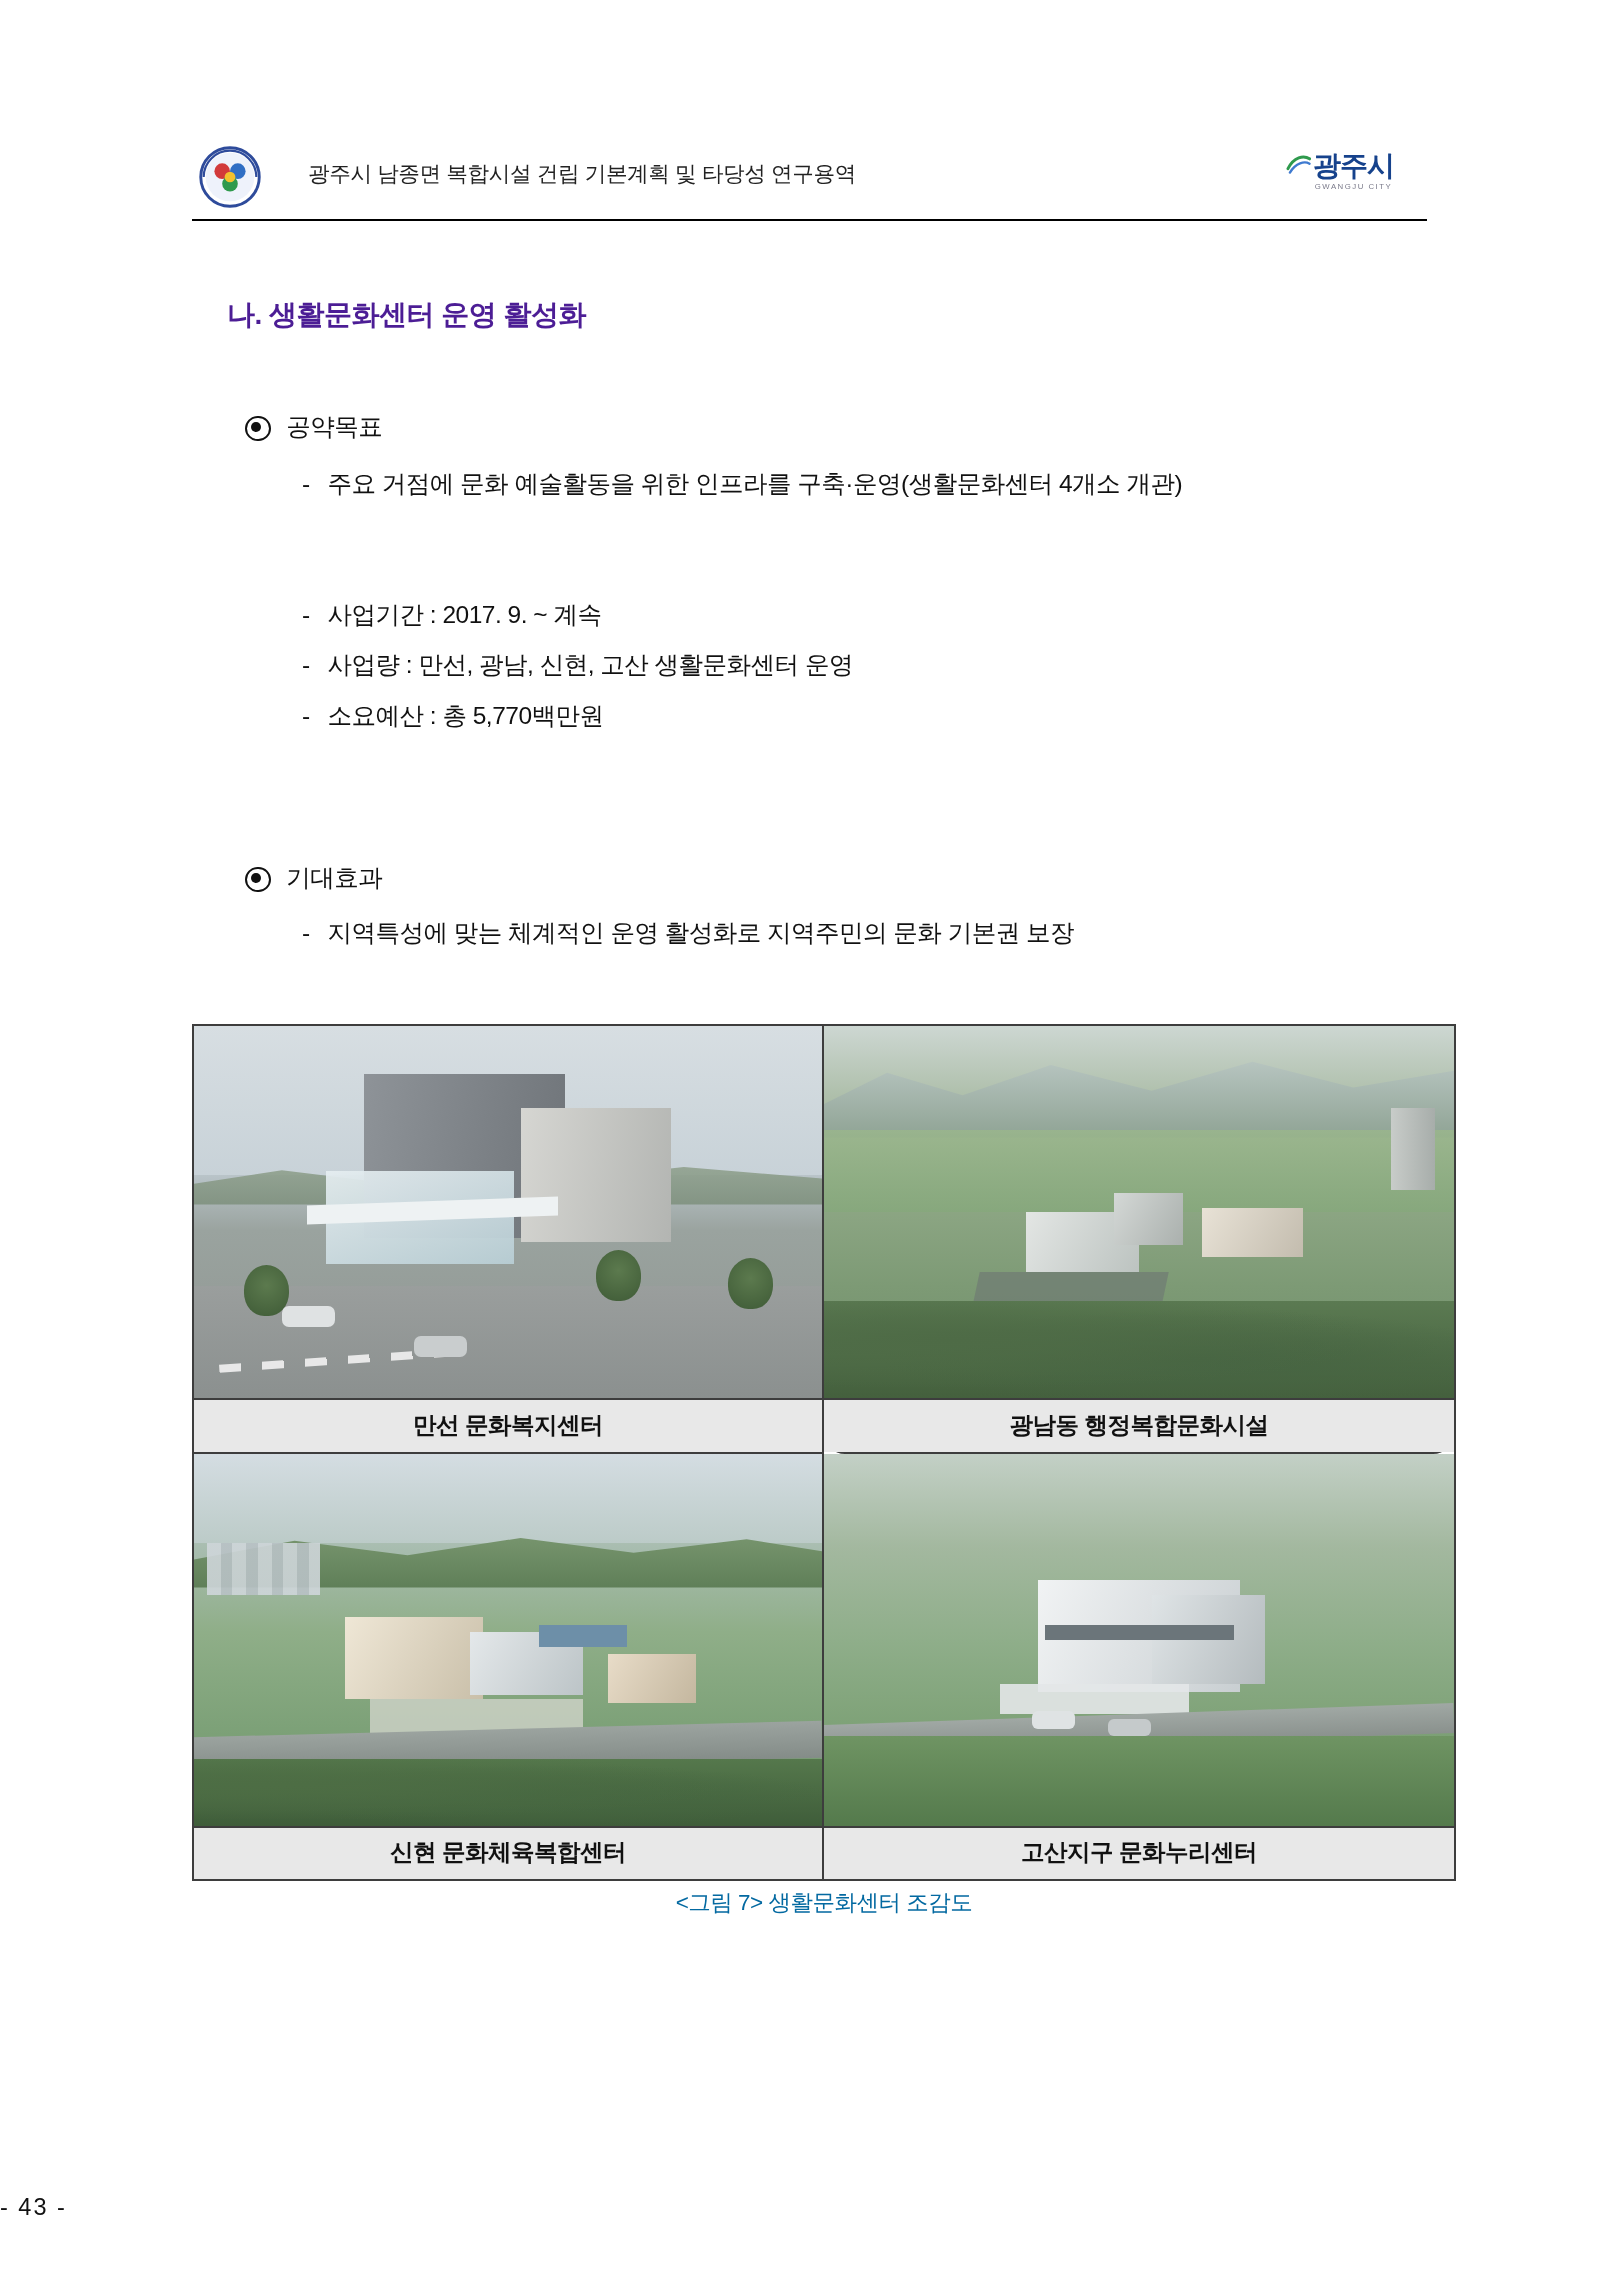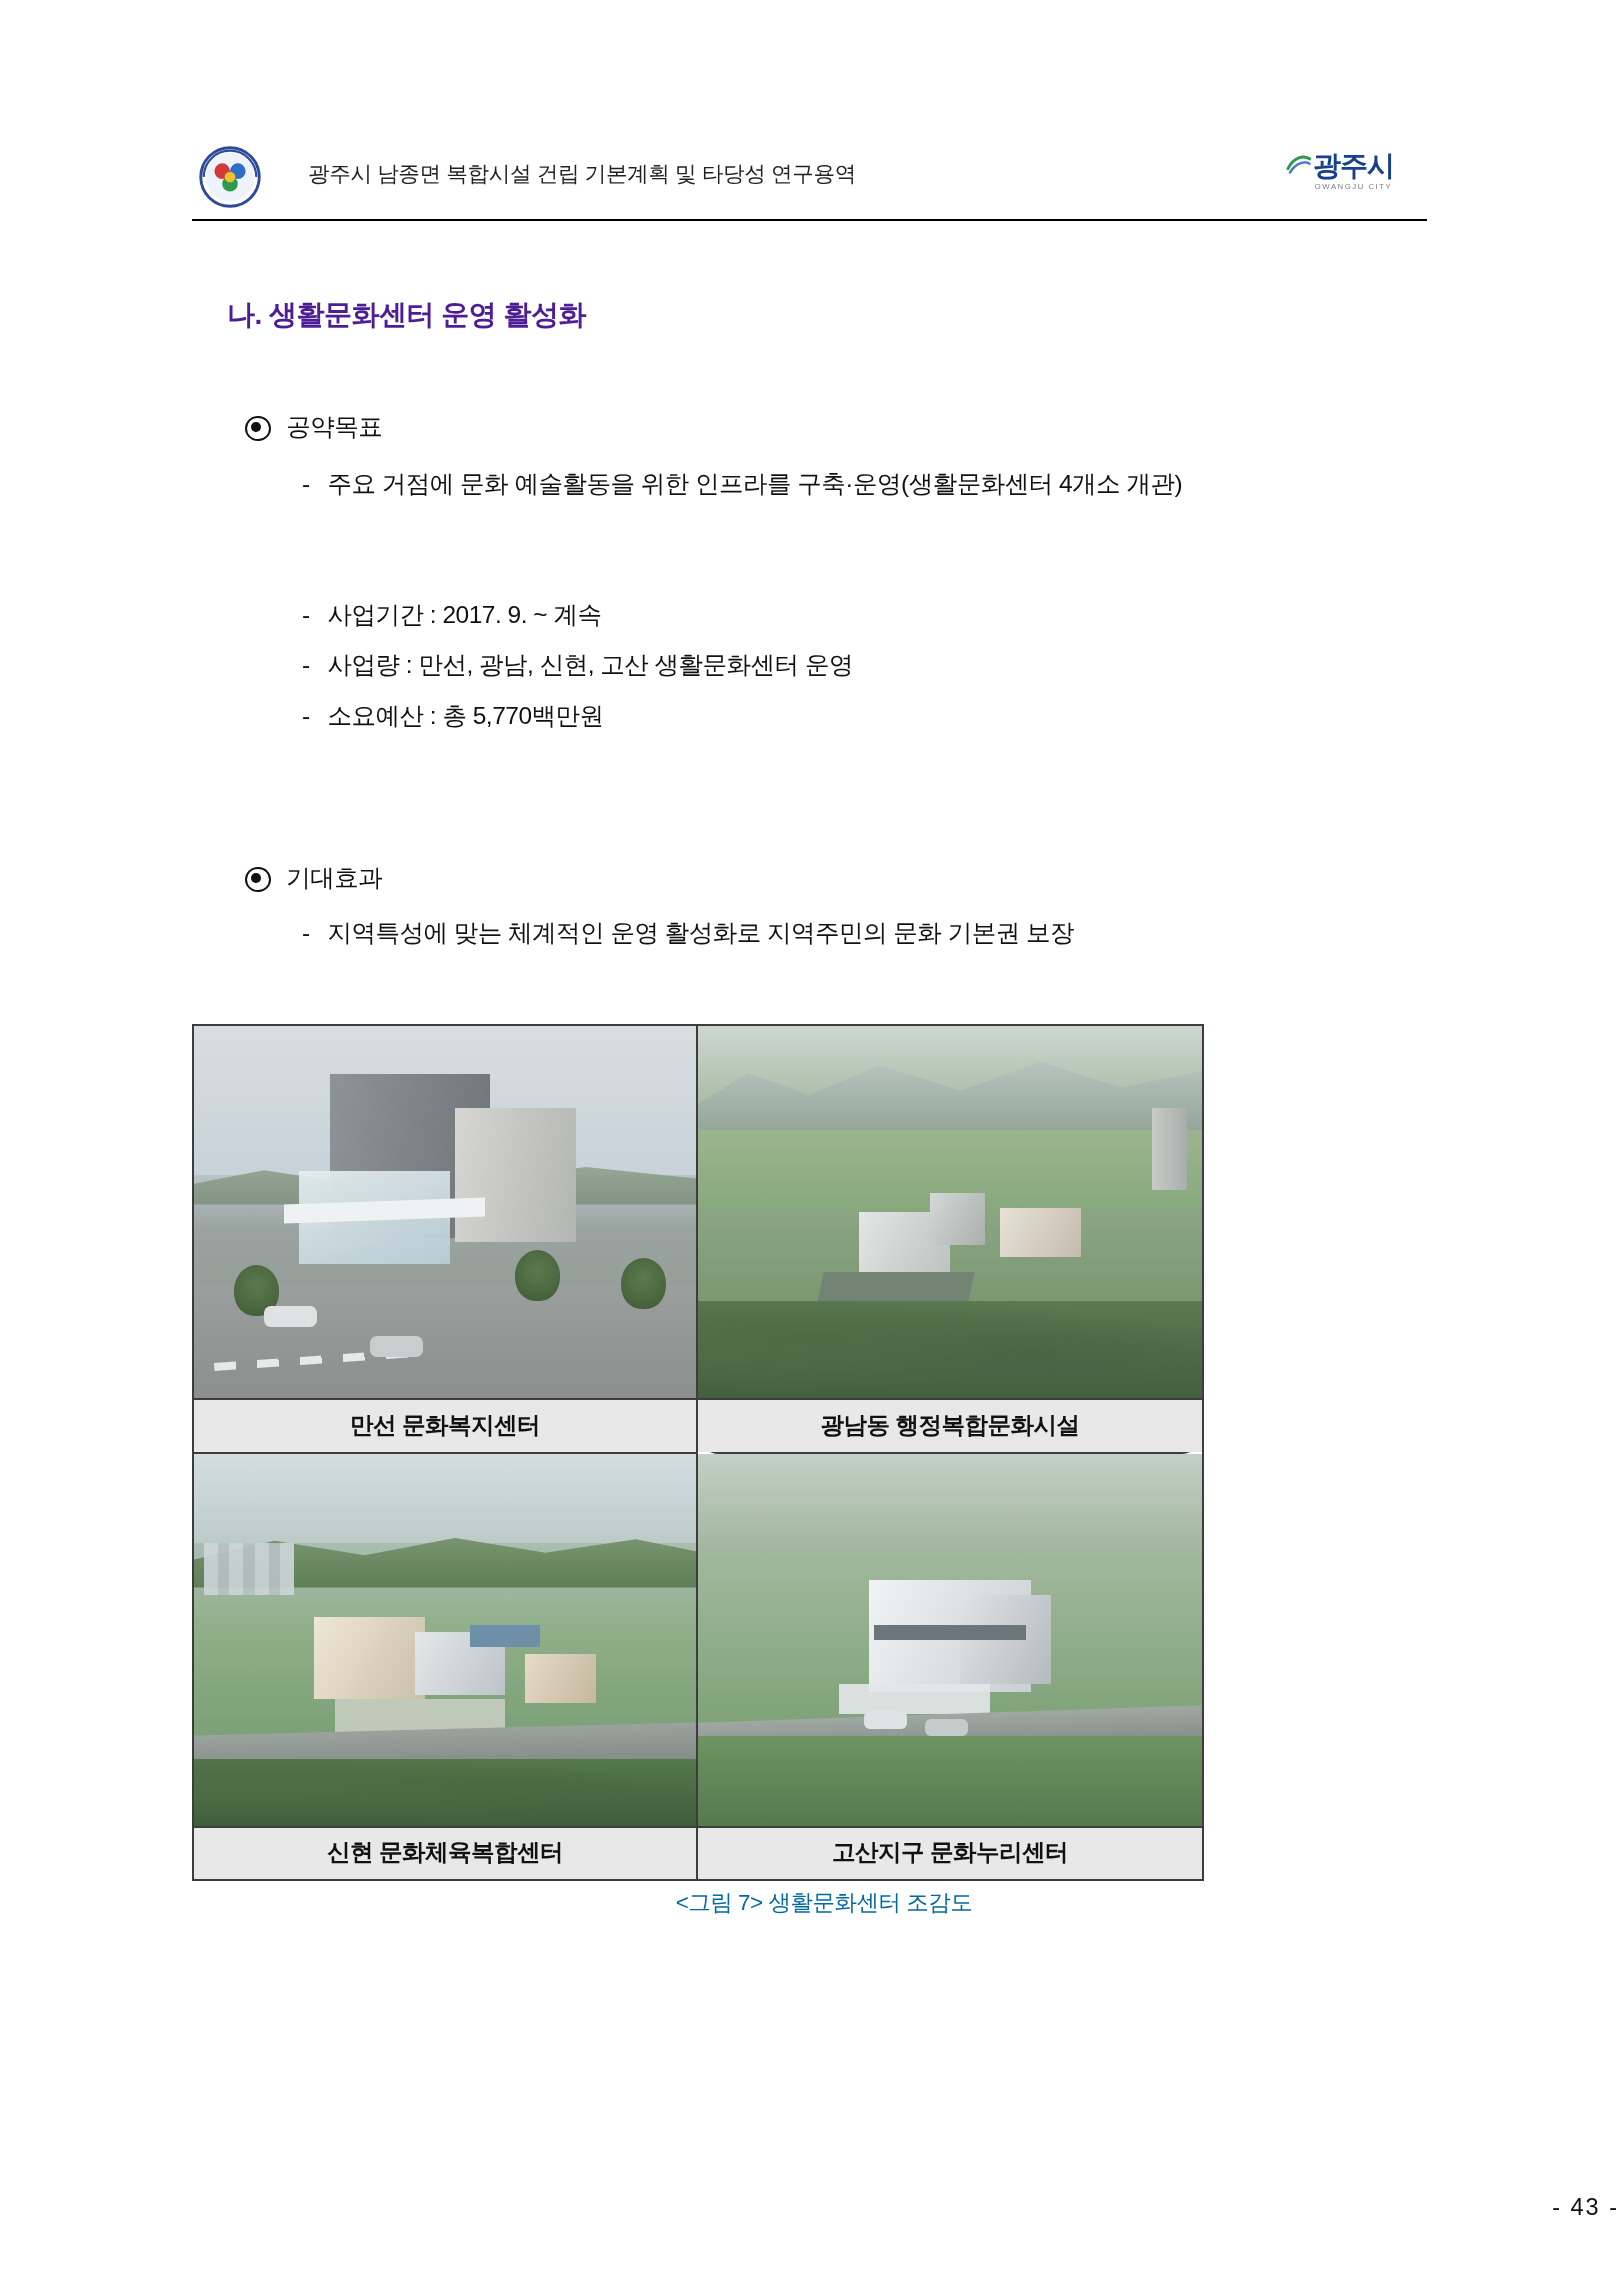--- a/index.html
+++ b/index.html
@@ -126,21 +126,21 @@
     margin-left: 57px;
     white-space: nowrap;
   }
   .dash { display: inline-block; width: 25.5px; }
 
   
   .figure {
     position: absolute;
     left: 192px;
     top: 1024px;
-    width: 1012px;
+    width: 1264px;
     border: 2px solid #3d3d3d;
     box-sizing: border-box;
     background: #ffffff;
   }
   .fig-row { display: flex; }
   .fig-cell {
     width: 50%;
     box-sizing: border-box;
     border-right: 2px solid #3d3d3d;
   }
@@ -171,21 +171,21 @@
     font-size: 22.5px;
     letter-spacing: -0.5px;
     color: #0369a1;
   }
 
   .page-number {
     position: absolute;
     left: 0;
     right: 0;
     top: 2194px;
-    text-align: right;
+    text-align: left;
     font-size: 23.5px;
     color: #111;
     letter-spacing: 2px;
   }
 
   
   .render { position: absolute; inset: 0; }
 
   
   .rA { background: linear-gradient(180deg,#cfd8dd 0%,#c3ced6 32%,#b9c4c9 40%,#9aa39f 55%,#8e9490 100%); }

